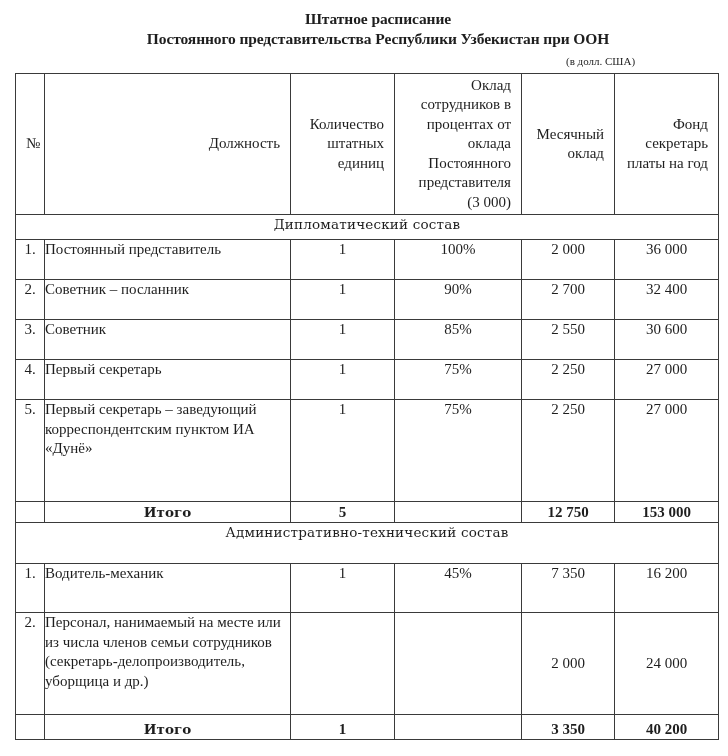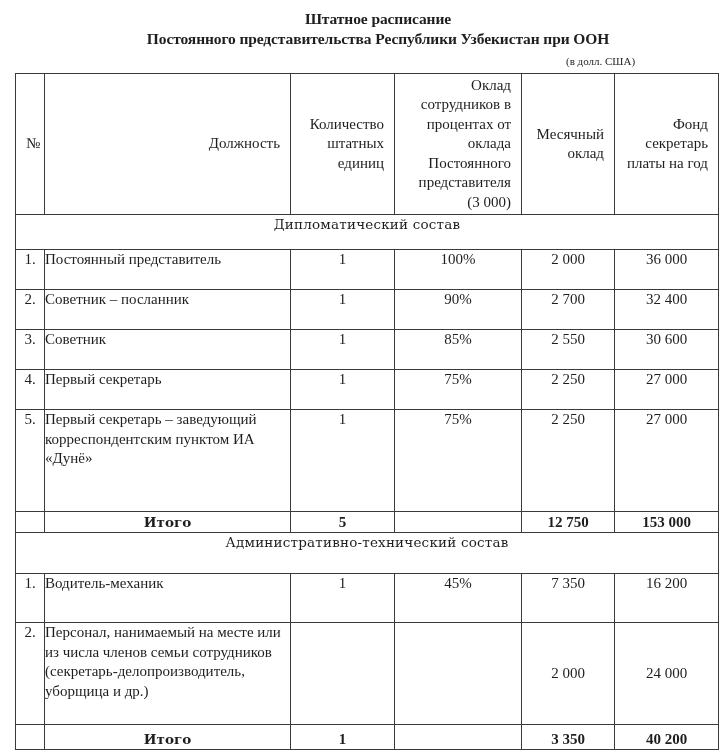--- a/index.html
+++ b/index.html
@@ -79,21 +79,21 @@
       text-align: center;
       vertical-align: bottom;
       padding-bottom: 0;
       margin-left: 21px;
     }
     tr.total td.lbl {
       font-family: "DejaVu Serif", serif;
       font-size: 13.5px;
     }
     tr.hdr { height: 141px; }
-    tr.sec { height: 35px; }
+    tr.sec { height: 25px; }
     tr.r40 { height: 40px; }
     tr.r102 { height: 102px; }
     tr.tot1 { height: 21px; }
     tr.sec2 { height: 41px; }
     tr.r49 { height: 49px; }
     tr.r101 { height: 102px; }
     tr.tot2 { height: 25px; }
     tr.tot3 { height: 25px; }
   </style>
 </head>

